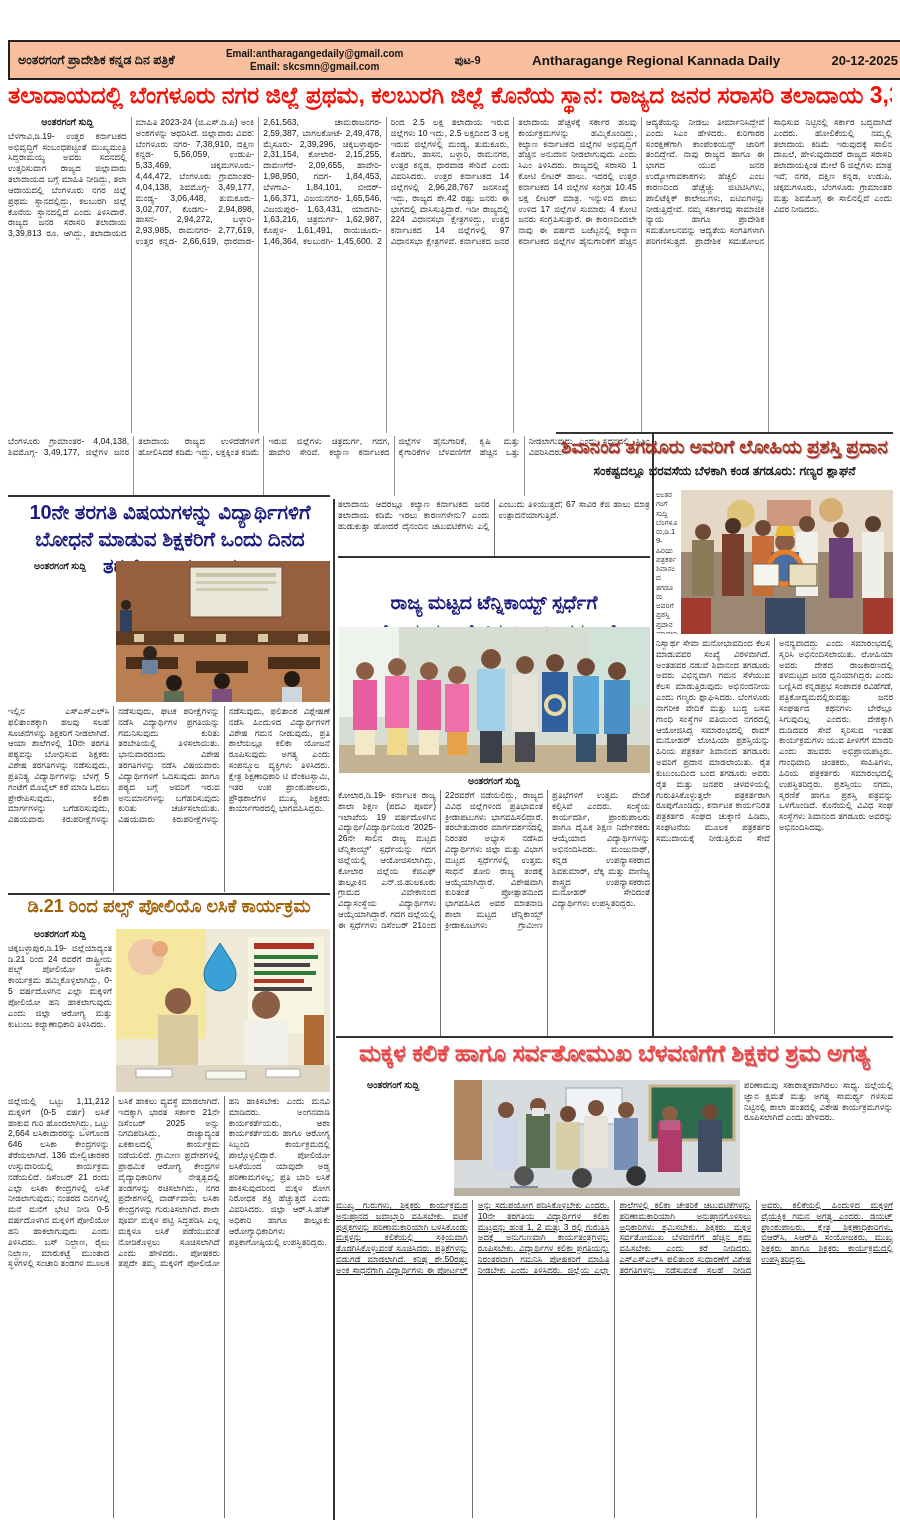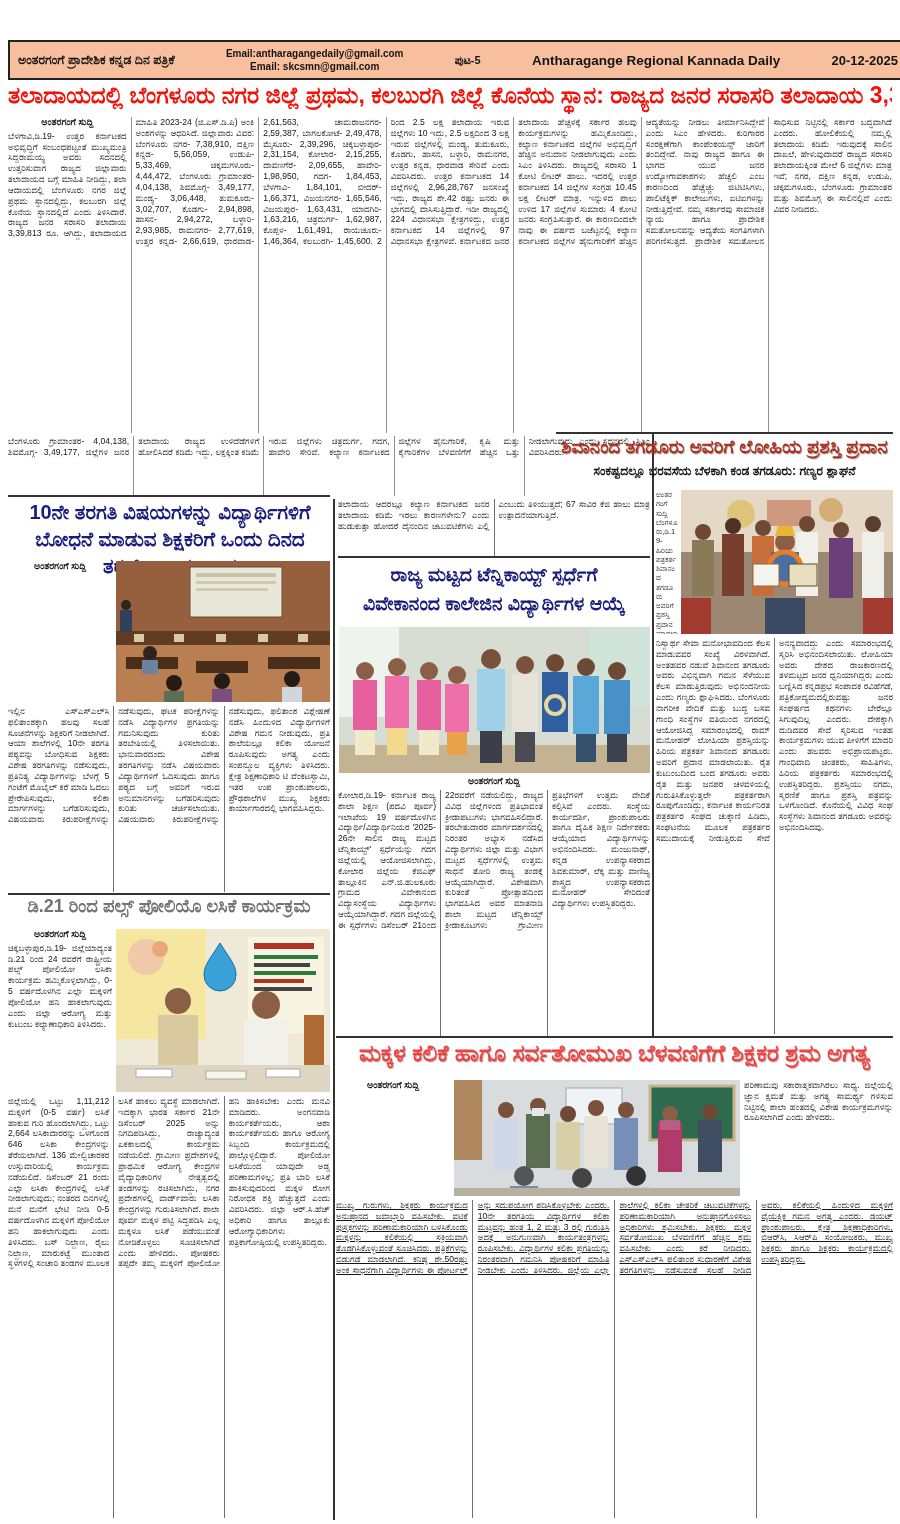--- a/index.html
+++ b/index.html
@@ -11,21 +11,21 @@
             display:flex;align-items:center;justify-content:space-between;padding:0 8px;box-sizing:content-box;}
   .m-kn{font-size:12.5px;font-weight:bold;white-space:nowrap;}
   .m-em{font-size:10px;font-weight:bold;text-align:center;line-height:1.3;white-space:nowrap;}
   .m-pg{font-size:11px;font-weight:bold;white-space:nowrap;}
   .m-en{font-size:13.5px;font-weight:bold;white-space:nowrap;text-align:center;}
   .m-dt{font-size:13px;font-weight:bold;white-space:nowrap;}
   
   .lead-head{left:8px;top:82px;width:884px;height:32px;color:#f31208;font-weight:bold;font-size:23px;
              text-align:center;white-space:nowrap;overflow:hidden;}
   .head-navy{color:#1b1b7e;font-weight:bold;text-align:center;}
-  .head-red{color:#737373;font-weight:bold;text-align:center;}
+  .head-red{color:#a16207;font-weight:bold;text-align:center;}
   .head-brick{color:#a93121;font-weight:bold;text-align:center;text-shadow:1px 1px 0 rgba(60,20,10,.35);}
   .head-maroon{color:#ef4444;font-weight:bold;text-align:center;text-shadow:1px 1px 0 rgba(60,20,10,.3);}
   .subhead{color:#111;font-weight:bold;text-align:center;}
   
   .bt{font-size:8.6px;line-height:1.26;text-align:justify;overflow:hidden;word-break:break-word;}
   .cols7{column-count:7;column-gap:9px;column-rule:1px solid #909090;}
   .cols5{column-count:5;column-gap:9px;column-rule:1px solid #909090;}
   .cols4{column-count:4;column-gap:10px;column-rule:1px solid #707070;text-decoration:underline;}
   .cols3{column-count:3;column-gap:9px;column-rule:1px solid #707070;}
   .cols2{column-count:2;column-gap:9px;column-rule:1px solid #707070;}
@@ -39,21 +39,21 @@
 <body>
 
 <div class="page">
 
   <div class="abs masthead">
     <span class="m-kn">ಅಂತರಗಂಗೆ ಪ್ರಾದೇಶಿಕ ಕನ್ನಡ ದಿನ ಪತ್ರಿಕೆ</span>
     <span class="m-em">
       <span>Email:antharagangedaily@gmail.com</span><br>
       <span>Email: skcsmn@gmail.com</span>
     </span>
-    <span class="m-pg">ಪುಟ-5</span>
+    <span class="m-pg">ಪುಟ-9</span>
     <span class="m-en">Antharagange Regional Kannada Daily</span>
     <span class="m-dt">20-12-2025</span>
   </div>
 
   <div class="abs lead-head">ತಲಾದಾಯದಲ್ಲಿ ಬೆಂಗಳೂರು ನಗರ ಜಿಲ್ಲೆ ಪ್ರಥಮ, ಕಲಬುರಗಿ ಜಿಲ್ಲೆ ಕೊನೆಯ ಸ್ಥಾನ: ರಾಜ್ಯದ ಜನರ ಸರಾಸರಿ ತಲಾದಾಯ 3,39,813 ರೂ.</div>
 
   <div class="abs bt cols7" style="left:8px;top:117px;width:884px;height:316px;">
     <div class="byline">ಅಂತರಗಂಗೆ ಸುದ್ದಿ</div>
     <span>ಬೆಳಗಾವಿ,ಡಿ.19- ಉತ್ತರ ಕರ್ನಾಟಕದ ಅಭಿವೃದ್ಧಿಗೆ ಸಂಬಂಧಪಟ್ಟಂತೆ ಮುಖ್ಯಮಂತ್ರಿ ಸಿದ್ದರಾಮಯ್ಯ ಅವರು ಸದನದಲ್ಲಿ ಉತ್ತರಿಸುವಾಗ ರಾಜ್ಯದ ಜಿಲ್ಲಾವಾರು ತಲಾದಾಯದ ಬಗ್ಗೆ ಮಾಹಿತಿ ನೀಡಿದ್ದು, ತಲಾ ಆದಾಯದಲ್ಲಿ ಬೆಂಗಳೂರು ನಗರ ಜಿಲ್ಲೆ ಪ್ರಥಮ ಸ್ಥಾನದಲ್ಲಿದ್ದು, ಕಲಬುರಗಿ ಜಿಲ್ಲೆ ಕೊನೆಯ ಸ್ಥಾನದಲ್ಲಿದೆ ಎಂದು ತಿಳಿಸಿದಾರೆ. ರಾಜ್ಯದ ಜನರ ಸರಾಸರಿ ತಲಾದಾಯ 3,39,813 ರೂ. ಆಗಿದ್ದು, ತಲಾದಾಯದ ಮಾಹಿತಿ 2023-24 (ಜಿ.ಎಸ್.ಡಿ.ಪಿ) ಅಂಕಿ ಅಂಶಗಳನ್ನು ಆಧರಿಸಿದೆ. ಜಿಲ್ಲಾವಾರು ವಿವರ: ಬೆಂಗಳೂರು ನಗರ- 7,38,910, ದಕ್ಷಿಣ ಕನ್ನಡ- 5,56,059, ಉಡುಪಿ- 5,33,469, ಚಿಕ್ಕಮಗಳೂರು- 4,44,472, ಬೆಂಗಳೂರು ಗ್ರಾಮಾಂತರ- 4,04,138, ಶಿವಮೊಗ್ಗ- 3,49,177, ಮಂಡ್ಯ- 3,06,448, ತುಮಕೂರು- 3,02,707, ಕೊಡಗು- 2,94,898, ಹಾಸನ- 2,94,272, ಬಳ್ಳಾರಿ- 2,93,985, ರಾಮನಗರ- 2,77,619, ಉತ್ತರ ಕನ್ನಡ- 2,66,619, ಧಾರವಾಡ- 2,61,563, ಚಾಮರಾಜನಗರ- 2,59,387, ಬಾಗಲಕೋಟೆ- 2,49,478, ಮೈಸೂರು- 2,39,296, ಚಿಕ್ಕಬಳ್ಳಾಪುರ- 2,31,154, ಕೋಲಾರ- 2,15,255, ದಾವಣಗೆರೆ- 2,09,655, ಹಾವೇರಿ- 1,98,950, ಗದಗ- 1,84,453, ಬೆಳಗಾವಿ- 1,84,101, ಬೀದರ್- 1,66,371, ವಿಜಯನಗರ- 1,65,546, ವಿಜಯಪುರ- 1,63,431, ಯಾದಗಿರಿ- 1,63,216, ಚಿತ್ರದುರ್ಗ- 1,62,987, ಕೊಪ್ಪಳ- 1,61,491, ರಾಯಚೂರು- 1,46,364, ಕಲಬುರಗಿ- 1,45,600. 2 ರಿಂದ 2.5 ಲಕ್ಷ ತಲಾದಾಯ ಇರುವ ಜಿಲ್ಲೆಗಳು 10 ಇದ್ದು, 2.5 ಲಕ್ಷದಿಂದ 3 ಲಕ್ಷ ಇರುವ ಜಿಲ್ಲೆಗಳಲ್ಲಿ ಮಂಡ್ಯ, ತುಮಕೂರು, ಕೊಡಗು, ಹಾಸನ, ಬಳ್ಳಾರಿ, ರಾಮನಗರ, ಉತ್ತರ ಕನ್ನಡ, ಧಾರವಾಡ ಸೇರಿವೆ ಎಂದು ವಿವರಿಸಿದರು. ಉತ್ತರ ಕರ್ನಾಟಕದ 14 ಜಿಲ್ಲೆಗಳಲ್ಲಿ 2,96,28,767 ಜನಸಂಖ್ಯೆ ಇದ್ದು, ರಾಜ್ಯದ ಶೇ.42 ರಷ್ಟು ಜನರು ಈ ಭಾಗದಲ್ಲಿ ವಾಸಿಸುತ್ತಿದ್ದಾರೆ. ಇಡೀ ರಾಜ್ಯದಲ್ಲಿ 224 ವಿಧಾನಸಭಾ ಕ್ಷೇತ್ರಗಳಿದ್ದು, ಉತ್ತರ ಕರ್ನಾಟಕದ 14 ಜಿಲ್ಲೆಗಳಲ್ಲಿ 97 ವಿಧಾನಸಭಾ ಕ್ಷೇತ್ರಗಳಿವೆ. ಕರ್ನಾಟಕದ ಜನರ ತಲಾದಾಯ ಹೆಚ್ಚಳಕ್ಕೆ ಸರ್ಕಾರ ಹಲವು ಕಾರ್ಯಕ್ರಮಗಳನ್ನು ಹಮ್ಮಿಕೊಂಡಿದ್ದು, ಕಲ್ಯಾಣ ಕರ್ನಾಟಕದ ಜಿಲ್ಲೆಗಳ ಅಭಿವೃದ್ಧಿಗೆ ಹೆಚ್ಚಿನ ಅನುದಾನ ನೀಡಲಾಗುವುದು ಎಂದು ಸಿಎಂ ತಿಳಿಸಿದರು. ರಾಜ್ಯದಲ್ಲಿ ಸರಾಸರಿ 1 ಕೋಟಿ ಲೀಟರ್ ಹಾಲು. ಇದರಲ್ಲಿ ಉತ್ತರ ಕರ್ನಾಟಕದ 14 ಜಿಲ್ಲೆಗಳ ಸಂಗ್ರಹ 10.45 ಲಕ್ಷ ಲೀಟರ್ ಮಾತ್ರ. ಇನ್ನುಳಿದ ಪಾಲು ಉಳಿದ 17 ಜಿಲ್ಲೆಗಳ ಸುಮಾರು 4 ಕೋಟಿ ಜನರು ಸಂಗ್ರಹಿಸುತ್ತಾರೆ. ಈ ಕಾರಣದಿಂದಲೇ ನಾವು ಈ ವರ್ಷದ ಬಜೆಟ್ಟನಲ್ಲಿ ಕಲ್ಯಾಣ ಕರ್ನಾಟಕದ ಜಿಲ್ಲೆಗಳ ಹೈನುಗಾರಿಕೆಗೆ ಹೆಚ್ಚಿನ ಆದ್ಯತೆಯನ್ನು ನೀಡಲು ತೀರ್ಮಾನಿಸಿದ್ದೇವೆ ಎಂದು ಸಿಎಂ ಹೇಳಿದರು. ಕುರಿಗಾರರ ಸಂರಕ್ಷಣೆಗಾಗಿ ಕಾಂಪೆಂಠಯನ್ಸ್ ಜಾರಿಗೆ ತಂದಿದ್ದೇವೆ. ನಾವು ರಾಜ್ಯದ ಹಾಗೂ ಈ ಭಾಗದ ಯುವ ಜನರ ಉದ್ಯೋಗಾವಕಾಶಗಳು ಹೆಚ್ಚಲಿ ಎಂಬ ಕಾರಣದಿಂದ ಹೆಚ್ಚೆಚ್ಚು ಜಿಟಿಟಿಸಿಗಳು, ಪಾಲಿಟೆಕ್ನಿಕ್ ಕಾಲೇಜುಗಳು, ಐಟಿಐಗಳನ್ನು ನೀಡುತ್ತಿದ್ದೇವೆ. ನಮ್ಮ ಸರ್ಕಾರವು ಸಾಮಾಜಿಕ ನ್ಯಾಯ ಹಾಗೂ ಪ್ರಾದೇಶಿಕ ಸಮತೋಲನವನ್ನು ಆದ್ಯತೆಯ ಸಂಗತಿಗಳಾಗಿ ಪರಿಗಣಿಸುತ್ತದೆ. ಪ್ರಾದೇಶಿಕ ಸಮತೋಲನ ಸಾಧಿಸುವ ನಿಟ್ಟಿನಲ್ಲಿ ಸರ್ಕಾರ ಬದ್ಧವಾಗಿದೆ ಎಂದರು. ಹೋಲಿಕೆಯಲ್ಲಿ ನಮ್ಮಲ್ಲಿ ತಲಾದಾಯ ಕಡಿಮೆ ಇರುವುದಕ್ಕೆ ಸಾಲಿನ ದಾಖಲೆ, ಹೇಳುವುದಾದರೆ ರಾಜ್ಯದ ಸರಾಸರಿ ತಲಾದಾಯಕ್ಕಿಂತ ಮೇಲೆ 6 ಜಿಲ್ಲೆಗಳು ಮಾತ್ರ ಇವೆ; ನಗರ, ದಕ್ಷಿಣ ಕನ್ನಡ, ಉಡುಪಿ, ಚಿಕ್ಕಮಗಳೂರು, ಬೆಂಗಳೂರು ಗ್ರಾಮಾಂತರ ಮತ್ತು ಶಿವಮೊಗ್ಗ ಈ ಸಾಲಿನಲ್ಲಿವೆ ಎಂದು ವಿವರ ನೀಡಿದರು.</span>
   </div>
@@ -97,21 +97,21 @@
       <circle cx="106" cy="120" r="8" fill="#241b15"></circle>
         <rect x="96" y="128" width="20" height="13" fill="#7a4e7e"></rect>
       <circle cx="176" cy="118" r="8" fill="#241b15"></circle>
         <rect x="166" y="126" width="20" height="15" fill="#cfd6dd"></rect>
       <circle cx="58" cy="122" r="8" fill="#241b15"></circle>
         <rect x="48" y="130" width="20" height="11" fill="#5c6e54"></rect>
     </svg>
   </div>
   <div class="abs bt cols3" style="left:8px;top:706px;width:322px;height:186px;">ಇಲ್ಲಿನ ಎಸ್‌ಎಸ್‌ಎಲ್‌ಸಿ ಫಲಿತಾಂಶಕ್ಕಾಗಿ ಹಲವು ಸಲಹೆ ಸೂಚನೆಗಳನ್ನು ಶಿಕ್ಷಕರಿಗೆ ನೀಡಲಾಗಿದೆ. ಆಯಾ ಶಾಲೆಗಳಲ್ಲಿ 10ನೇ ತರಗತಿ ಪಠ್ಯವನ್ನು ಬೋಧಿಸುವ ಶಿಕ್ಷಕರು ವಿಶೇಷ ತರಗತಿಗಳನ್ನು ನಡೆಸುವುದು, ಪ್ರತಿನಿತ್ಯ ವಿದ್ಯಾರ್ಥಿಗಳನ್ನು ಬೆಳಗ್ಗೆ 5 ಗಂಟೆಗೆ ಮೊಬೈಲ್ ಕರೆ ಮಾಡಿ ಓದಲು ಪ್ರೇರೇಪಿಸುವುದು, ಕಲಿಕಾ ಮಾರ್ಗಗಳನ್ನು ಬಗೆಹರಿಸುವುದು, ವಿಷಯವಾರು ಕಿರುಪರೀಕ್ಷೆಗಳನ್ನು ನಡೆಸುವುದು, ಘಟಕ ಪರೀಕ್ಷೆಗಳನ್ನು ನಡೆಸಿ ವಿದ್ಯಾರ್ಥಿಗಳ ಪ್ರಗತಿಯನ್ನು ಗಮನಿಸುವುದು ಕುರಿತು ತರಬೇತಿಯಲ್ಲಿ ತಿಳಿಸಲಾಯಿತು. ಭಾನುವಾರದಂದು ವಿಶೇಷ ತರಗತಿಗಳನ್ನು ನಡೆಸಿ ವಿಷಯವಾರು ವಿದ್ಯಾರ್ಥಿಗಳಿಗೆ ಓದಿಸುವುದು ಹಾಗೂ ಪಠ್ಯದ ಬಗ್ಗೆ ಅವರಿಗೆ ಇರುವ ಅನುಮಾನಗಳನ್ನು ಬಗೆಹರಿಸುವುದು ಕುರಿತು ಚರ್ಚಿಸಲಾಯಿತು. ವಿಷಯವಾರು ಕಿರುಪರೀಕ್ಷೆಗಳನ್ನು ನಡೆಸುವುದು, ಫಲಿತಾಂಶ ವಿಶ್ಲೇಷಣೆ ನಡೆಸಿ ಹಿಂದುಳಿದ ವಿದ್ಯಾರ್ಥಿಗಳಿಗೆ ವಿಶೇಷ ಗಮನ ನೀಡುವುದು, ಪ್ರತಿ ಶಾಲೆಯಲ್ಲೂ ಕಲಿಕಾ ಯೋಜನೆ ರೂಪಿಸುವುದು ಅಗತ್ಯ ಎಂದು ಸಂಪನ್ಮೂಲ ವ್ಯಕ್ತಿಗಳು ತಿಳಿಸಿದರು. ಕ್ಷೇತ್ರ ಶಿಕ್ಷಣಾಧಿಕಾರಿ ಟಿ ವೆಂಕಟಸ್ವಾಮಿ, ಇತರ ಉಪ ಪ್ರಾಂಶುಪಾಲರು, ಪ್ರೌಢಶಾಲೆಗಳ ಮುಖ್ಯ ಶಿಕ್ಷಕರು ಕಾರ್ಯಾಗಾರದಲ್ಲಿ ಭಾಗವಹಿಸಿದ್ದರು.</div>
 
-  <div class="abs head-navy" style="left:338px;top:560px;width:312px;height:62px;font-size:19px;line-height:1.55;">
+  <div class="abs head-navy" style="left:338px;top:588px;width:312px;height:62px;font-size:19px;line-height:1.55;">
     <span>ರಾಜ್ಯ ಮಟ್ಟದ ಟೆನ್ನಿಕಾಯ್ಟ್ ಸ್ಪರ್ಧೆಗೆ</span><br>
     <span>ವಿವೇಕಾನಂದ ಕಾಲೇಜಿನ ವಿದ್ಯಾರ್ಥಿಗಳ ಆಯ್ಕೆ</span>
   </div>
   <div class="abs photo" style="left:339px;top:627px;width:311px;height:146px;" aria-label="ರಾಜ್ಯ ತಂಡಕ್ಕೆ ಆಯ್ಕೆಯಾದ ವಿವೇಕಾನಂದ ಕಾಲೇಜಿನ ಕ್ರೀಡಾಪಟುಗಳು">
     <svg width="311" height="146" viewBox="0 0 311 146">
       <rect width="311" height="146" fill="#d7ddd3"></rect>
       <rect x="0" y="0" width="60" height="90" fill="#eef3ee"></rect>
         <rect x="250" y="0" width="61" height="80" fill="#cfe3d8"></rect>
       <rect y="118" width="311" height="28" fill="#c3b393"></rect>
       <circle cx="26" cy="44" r="9" fill="#8a5f46"></circle>

